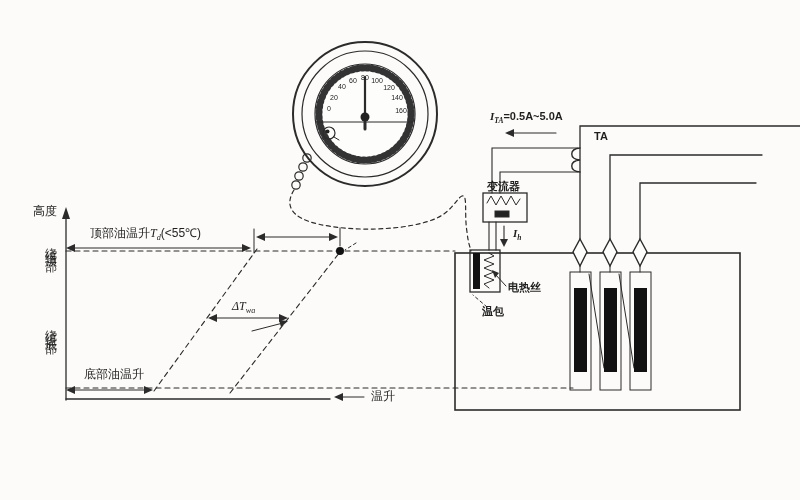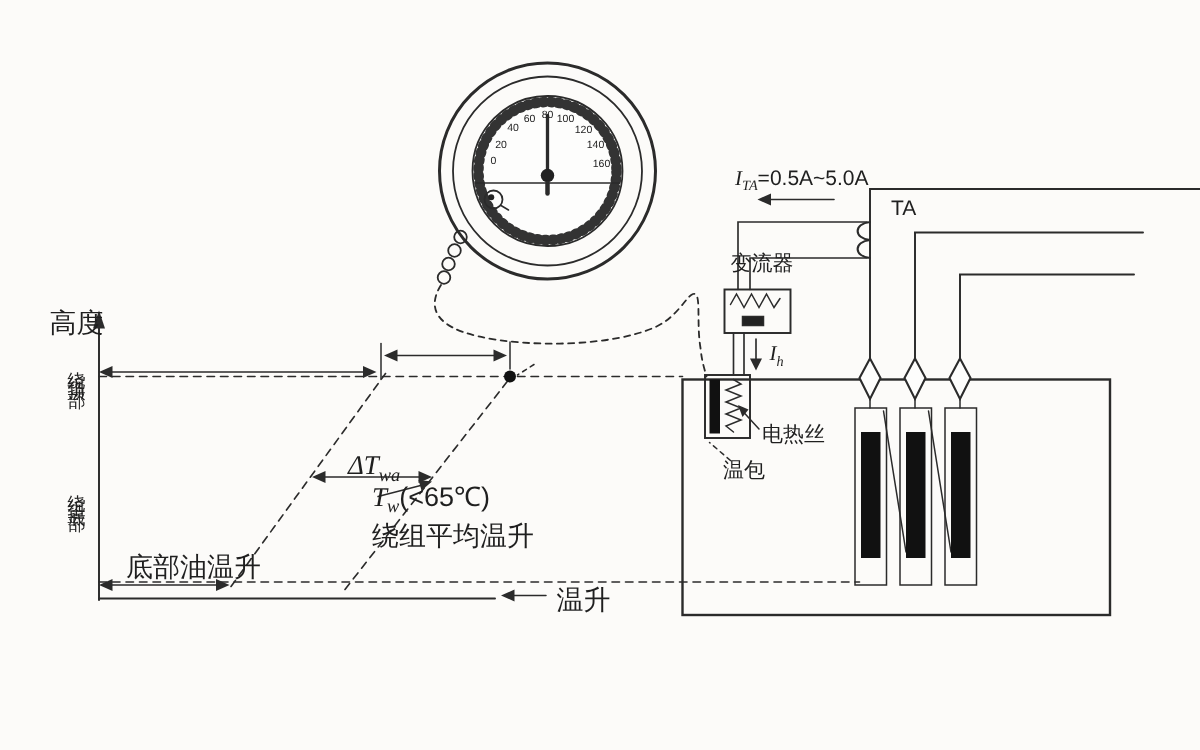--- a/index.html
+++ b/index.html
@@ -4,24 +4,24 @@
 <style>
   html,body{margin:0;padding:0;background:#ffffff;}
   #stage{
     position:relative;width:800px;height:500px;overflow:hidden;
     background:#fcfbf9;
     font-family:"Liberation Sans", sans-serif;
     color:#222;
   }
   #diagram-svg{position:absolute;left:0;top:0;}
   .lbl{
-    position:absolute;font-size:18px;line-height:1.25;color:#1f1f1f;
+    position:absolute;font-size:12px;line-height:1.25;color:#1f1f1f;
     white-space:nowrap;
   }
-  .sm{font-size:14px;}
+  .sm{font-size:11px;font-weight:bold;}
   .vlabel{
     writing-mode:vertical-rl;text-orientation:upright;
     letter-spacing:4px;font-size:12px;
   }
   .var{font-style:italic;font-family:"Liberation Serif", serif;}
   sub{font-size:0.68em;font-style:italic;font-family:"Liberation Serif", serif;}
   .gnum{
     position:absolute;font-size:7px;color:#222;
     transform:translate(-50%,-50%);
   }
@@ -135,42 +135,41 @@
       <rect x="634" y="288" width="13" height="84" fill="#111" stroke="none"></rect>
     </g>
   </svg>
 
   <div class="lbl" style="left:33px;top:204px;">高度</div>
 
   <div class="lbl vlabel" style="left:43px;top:238px;">绕组顶部</div>
 
   <div class="lbl vlabel" style="left:43px;top:320px;">绕组底部</div>
 
+  <div class="lbl" style="left:90px;top:226px;">
+    <span>顶部油温升</span><span class="var">T</span><sub>d</sub><span>(&lt;55℃)</span>
+  </div>
 
 
   <div class="lbl" style="left:232px;top:299px;text-align:right;">
     <span class="var">ΔT</span><sub>wa</sub>
   </div>
 
-  <div class="lbl" style="left:248px;top:320px;">
-    <span class="var">T</span><sub>w</sub><span>(&lt;65℃)</span><br>
-    <span>绕组平均温升</span>
-  </div>
 
   <div class="lbl" style="left:84px;top:367px;">底部油温升</div>
 
   <div class="lbl" style="left:371px;top:389px;">温升</div>
 
   <div class="lbl sm" style="left:490px;top:110px;">
     <span class="var">I</span><sub>TA</sub><span>=0.5A~5.0A</span>
   </div>
 
   <div class="lbl sm" style="left:594px;top:130px;">TA</div>
 
-  <div class="lbl sm" style="left:487px;top:167px;">变流器</div>
+  <div class="lbl sm" style="left:487px;top:180px;">变流器</div>
 
   <div class="lbl sm" style="left:513px;top:227px;">
     <span class="var">I</span><sub>h</sub>
   </div>
 
   <div class="lbl sm" style="left:508px;top:281px;">电热丝</div>
 
   <div class="lbl sm" style="left:482px;top:305px;">温包</div>
 
   <span class="gnum" style="left:329px;top:108px;">0</span>

